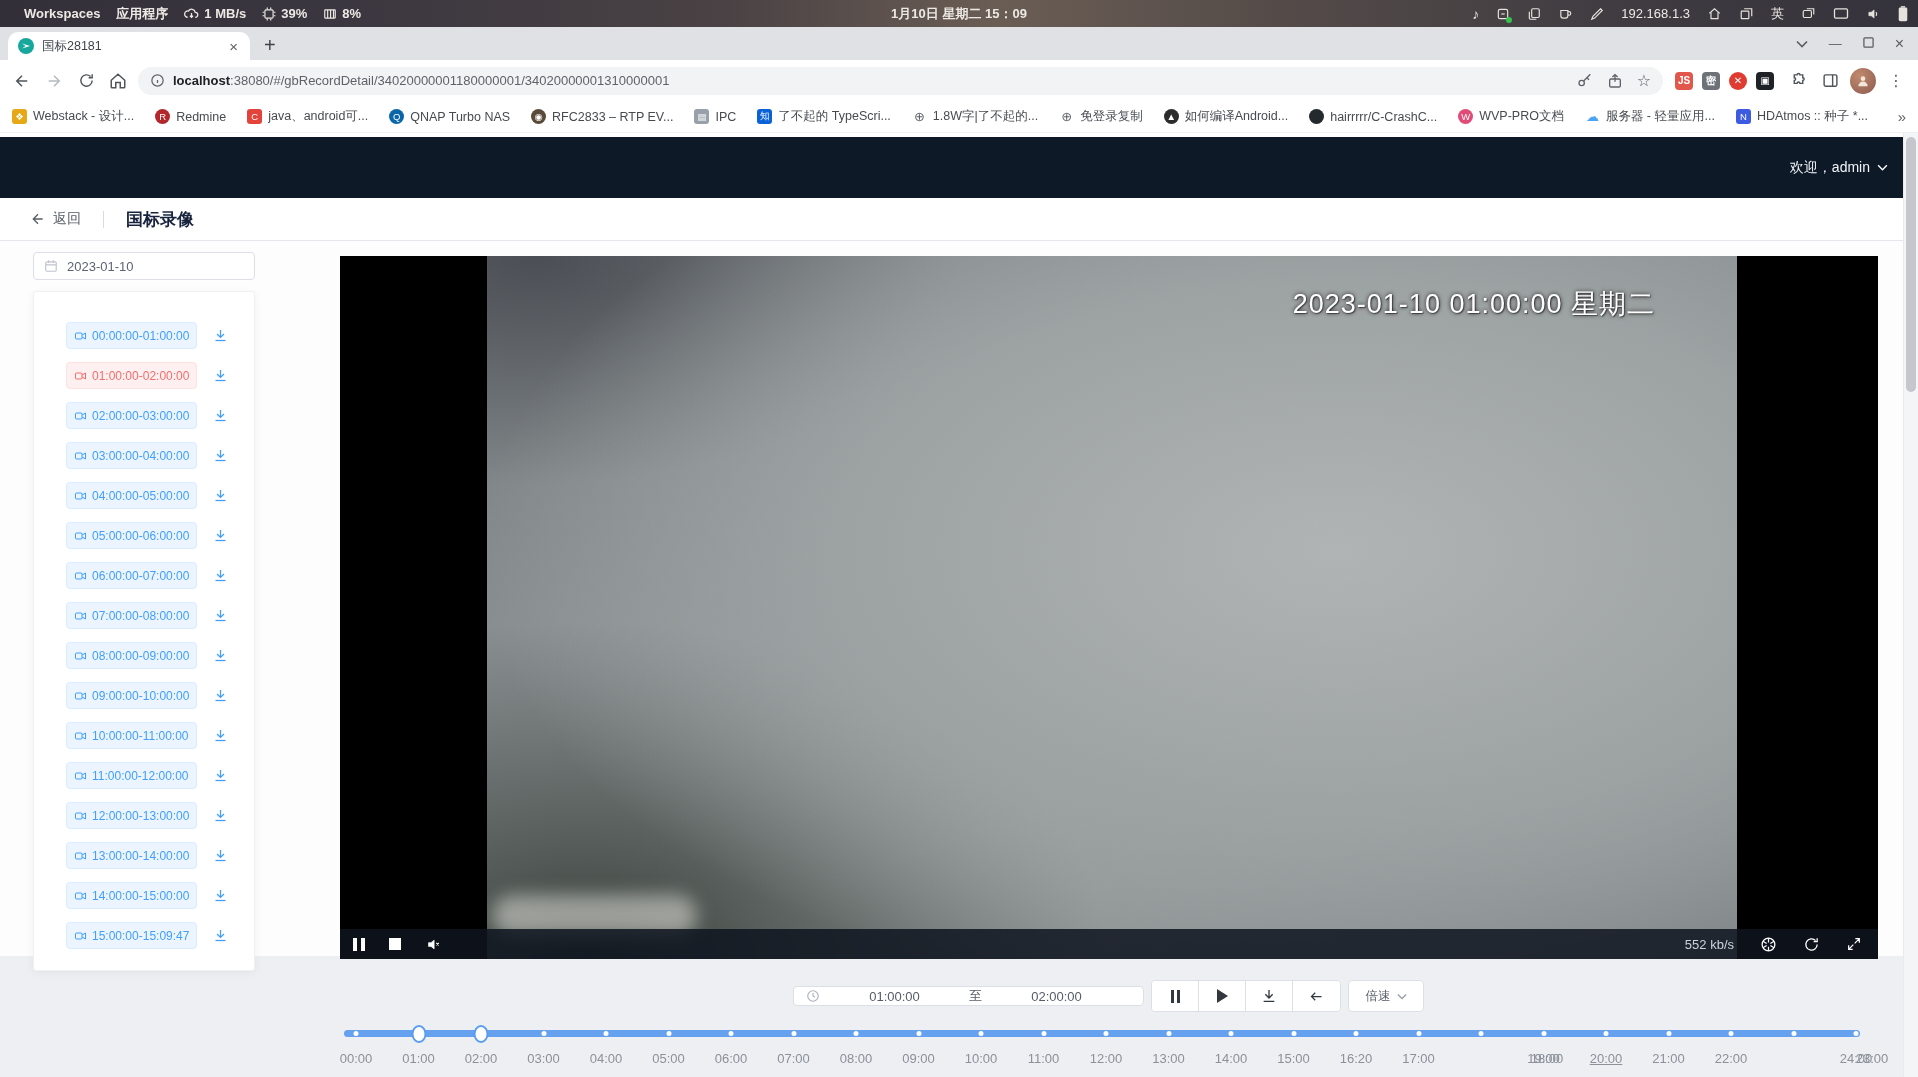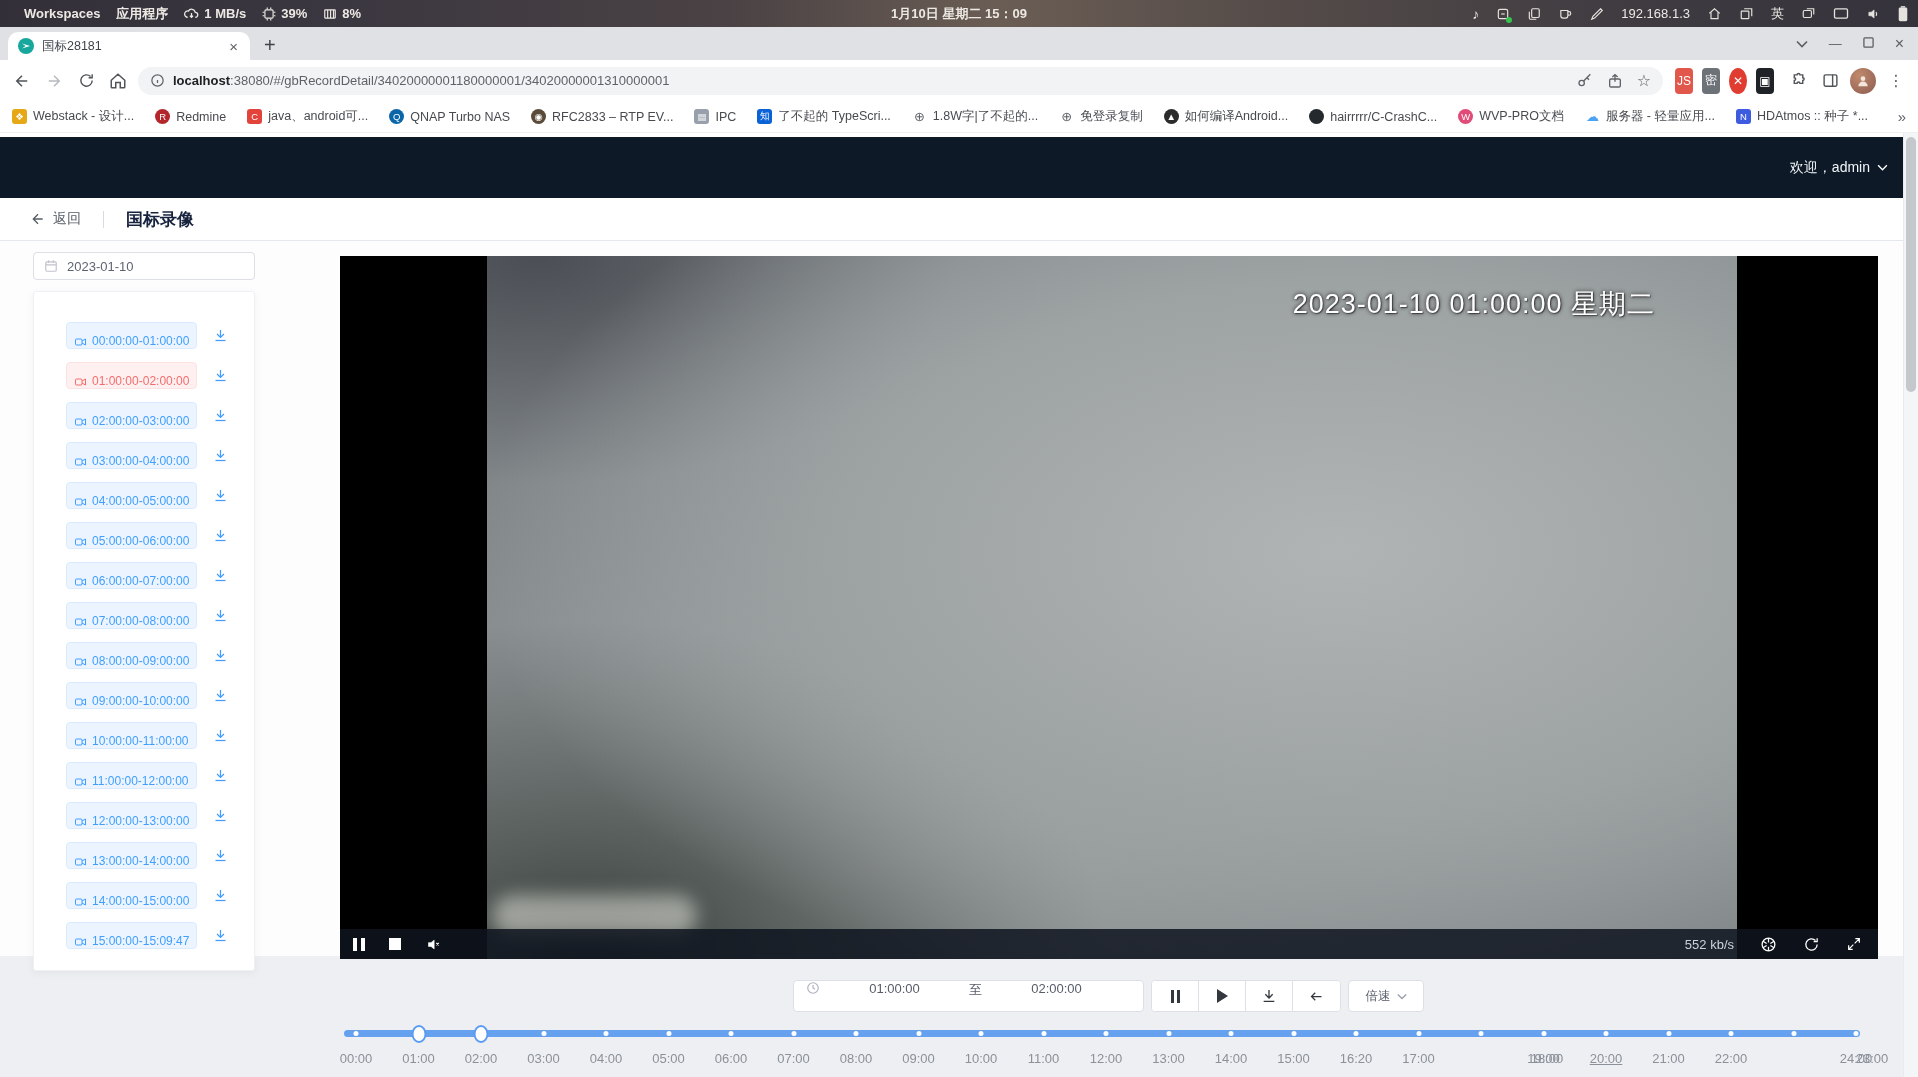--- a/index.html
+++ b/index.html
@@ -33,21 +33,21 @@
   
   .toolbar{ height:41px; background:#fff; display:flex; align-items:center; padding:0 10px; gap:8px; }
   .tb-ic{ width:24px; height:24px; display:flex; align-items:center; justify-content:center; color:#50555a; flex:none; }
   .tb-ic.disabled{ color:#b6babf; }
   .omnibox{ flex:1; height:28px; background:#f1f3f4; border-radius:14px; display:flex; align-items:center;
     padding:0 12px; font-size:13px; min-width:0; gap:8px; }
   .url{ white-space:nowrap; overflow:hidden; color:#5f6368; }
   .url b{ color:#202124; font-weight:bold; }
   .omni-right{ margin-left:auto; display:flex; align-items:center; gap:14px; color:#5f6368; }
   .ext-cluster{ display:flex; align-items:center; gap:9px; margin:0 4px; }
-  .badge{ width:18px; height:26px; border-radius:4px; color:#fff; font-size:12px; font-weight:normal;
+  .badge{ width:18px; height:18px; border-radius:4px; color:#fff; font-size:10px; font-weight:bold;
     display:flex; align-items:center; justify-content:center; }
   .badge.circle{ border-radius:50%; }
   .avatar{ width:26px; height:26px; border-radius:50%; background:radial-gradient(circle at 35% 30%,#c08a6d,#8d5b50); display:flex; align-items:center; justify-content:center; }
   .kebab{ color:#5f6368; font-size:16px; letter-spacing:0; padding:0 4px; }
 
   
   .bookmarks{ height:32px; background:#fff; display:flex; align-items:center; padding:0 12px; gap:21px;
     font-size:12.5px; color:#474b50; border-bottom:1px solid #f0f0f0; }
   .bm{ display:flex; align-items:center; gap:6px; white-space:nowrap; }
   .bm-ic{ width:15px; height:15px; border-radius:3px; font-size:9.5px; display:flex; align-items:center; justify-content:center; color:#fff; flex:none; }
@@ -70,21 +70,21 @@
   .content{ position:relative; height:836px;
     background:linear-gradient(#fdfdfe 0,#fdfdfe 715px,#edeff3 715px,#edeff3 100%); }
 
   
   .date-input{ position:absolute; left:33px; top:11px; width:222px; height:28px; background:#fff;
     border:1px solid #dcdfe6; border-radius:4px; display:flex; align-items:center; padding:0 10px; gap:9px;
     font-size:13px; color:#5d6370; cursor:pointer; }
   .record-card{ position:absolute; left:33px; top:50px; width:222px; height:680px; background:#fff;
     border:1px solid #eef0f3; box-shadow:0 2px 10px rgba(0,0,0,.05); border-radius:3px; padding-top:30px; }
   .rec-row{ display:flex; align-items:center; height:27px; margin:0 0 13px 32px; }
-  .rec-pill{ display:flex; align-items:flex-end; gap:5px; padding:0 7px; height:27px; border-radius:4px; font-size:12px;
+  .rec-pill{ display:flex; align-items:center; gap:5px; padding:0 7px; height:27px; border-radius:4px; font-size:12px;
     background:#ecf5ff; border:1px solid #d9ecff; color:#409eff; cursor:pointer; white-space:nowrap; }
   .rec-pill.active{ background:#fef0f0; border-color:#fde2e2; color:#f56c6c; }
   .rec-dl{ margin-left:auto; margin-right:26px; color:#409eff; background:none; border:none; padding:0; cursor:pointer; display:flex; }
 
   
   .player{ position:absolute; left:340px; top:15px; width:1538px; height:703px; background:#000; }
   .video-area{ position:absolute; left:147px; right:141px; top:0; bottom:0; overflow:hidden;
     background:
       radial-gradient(1100px 600px at 68% 42%, #b0b4b5 0%, #9da2a3 45%, rgba(150,155,156,0) 78%),
       radial-gradient(800px 520px at 8% 100%, rgba(50,58,53,.95) 0%, rgba(50,58,53,0) 65%),
@@ -97,22 +97,22 @@
     background:rgba(228,228,220,.55); filter:blur(9px); }
   .player-bar{ position:absolute; left:0; right:0; bottom:0; height:30px; background:rgba(14,20,30,.85);
     display:flex; align-items:center; color:#fff; z-index:3; padding-left:13px; gap:24px; }
   .pb-pause{ display:flex; gap:4px; } .pb-pause i{ width:4px; height:13px; background:#fff; }
   .pb-stop{ width:12px; height:12px; background:#fff; }
   .bar-right{ margin-left:auto; display:flex; align-items:center; gap:26px; padding-right:16px; }
   .bitrate{ font-size:13px; color:#ccd2da; }
 
   
   .ctrl-row{ position:absolute; left:793px; top:739px; display:flex; align-items:center; }
-  .time-box{ width:351px; height:32px; border:1px solid #dcdfe6; border-radius:4px; background:#fff;
-    display:flex; padding:0 12px; font-size:13px; color:#575d68; }
+  .time-box{ width:351px; height:20px; border:1px solid #dcdfe6; border-radius:4px; background:#fff;
+    display:flex; align-items:center; padding:0 12px; font-size:13px; color:#575d68; }
   .tb-time{ flex:1; text-align:center; }
   .tb-sep{ color:#575d68; }
   .btn-group{ display:flex; margin-left:7px; border:1px solid #dcdfe6; border-radius:4px; background:#fff; height:32px; overflow:hidden; }
   .bg-btn{ width:47px; display:flex; align-items:center; justify-content:center; border:none; border-right:1px solid #dcdfe6;
     background:#fff; color:#33383f; cursor:pointer; }
   .bg-btn:last-child{ border-right:none; }
   .sm-pause{ display:flex; gap:3px; } .sm-pause i{ width:3px; height:13px; background:#33383f; }
   .play-tri{ width:0; height:0; border-left:11px solid #33383f; border-top:7px solid transparent; border-bottom:7px solid transparent; }
   .speed-btn{ margin-left:7px; width:76px; height:32px; border:1px solid #dcdfe6; border-radius:4px; background:#fff;
     display:flex; align-items:center; justify-content:center; gap:6px; font-size:12.5px; color:#575d68; cursor:pointer; }

